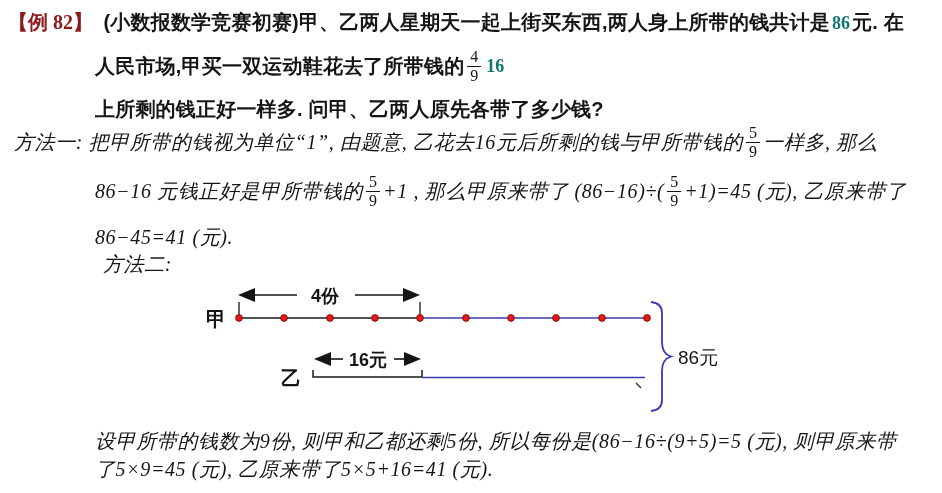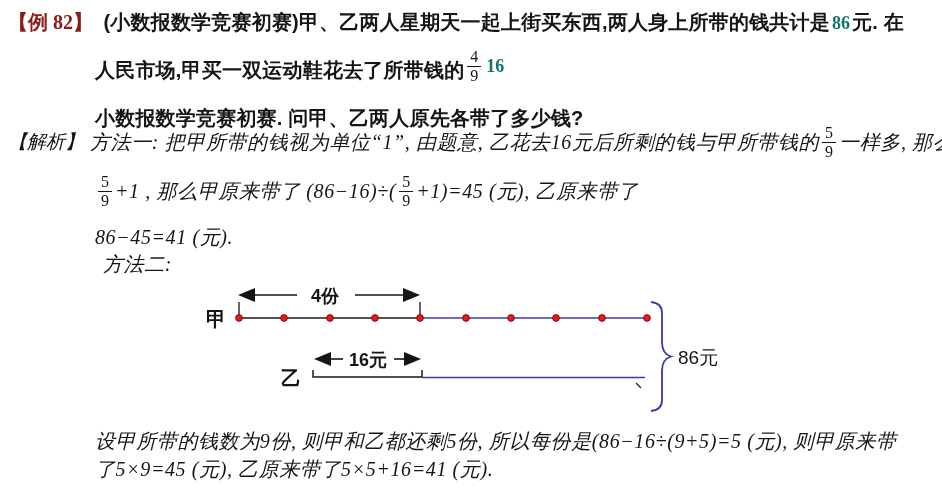--- a/index.html
+++ b/index.html
@@ -3,21 +3,21 @@
 <meta charset="utf-8">
 <style>
   html,body{margin:0;padding:0;}
   body{
     width:942px;height:493px;background:#ffffff;
     font-family:"Liberation Sans",sans-serif;
     position:relative;overflow:hidden;
   }
   .abs{position:absolute;white-space:nowrap;}
   
-  .prob{font-weight:bold;font-size:20px;color:#151515;letter-spacing:0.2px;margin-top:9px;}
+  .prob{font-weight:bold;font-size:20px;color:#151515;letter-spacing:0.2px;}
   .tag-red{color:#8B1A1A;font-weight:bold;font-size:20px;font-family:"Liberation Serif",serif;}
   .num-blue{font-family:"Liberation Serif",serif;font-weight:bold;font-size:18px;color:#0f766e;padding:0 2px;}
   
   .kai{font-family:"Liberation Serif",serif;font-style:italic;font-size:20px;color:#151515;letter-spacing:0.6px;}
   .kai-tag{font-family:"Liberation Serif",serif;font-style:italic;font-size:19px;color:#151515;}
   .flexline{display:flex;align-items:center;}
   
   .frac{display:inline-flex;flex-direction:column;align-items:center;
         font-family:"Liberation Serif",serif;font-style:normal;line-height:1.08;
         font-size:16px;color:#151515;margin:0 3px;vertical-align:middle;}
@@ -36,33 +36,33 @@
 
 <div class="abs flexline" style="top:46px;left:95px;height:40px;justify-content:center;">
   <span class="prob">人民市场,甲买一双运动鞋花去了所带钱的</span>
   <span class="frac">
       <span class="fnum">4</span>
       <span class="fden">9</span>
     </span>
     <span class="num-blue">16</span>
 </div>
 
-<div class="abs prob" style="top:96px;left:95px;">小数报数学竞赛初赛. 问甲、乙两人原先各带了多少钱?</div>
+<div class="abs prob" style="top:96px;left:95px;">上所剩的钱正好一样多. 问甲、乙两人原先各带了多少钱?</div>
 
 <div class="abs flexline" style="top:121px;left:8px;height:42px;">
-  <span class="kai-tag">【解析】</span>
   <span class="kai" style="margin-left:6px;">方法一: 把甲所带的钱视为单位“1”, 由题意, 乙花去16元后所剩的钱与甲所带钱的</span>
   <span class="frac">
       <span class="fnum">5</span>
       <span class="fden">9</span>
     </span>
   <span class="kai">一样多, 那么</span>
 </div>
 
 <div class="abs flexline" style="top:168px;left:95px;height:46px;">
+  <span class="kai">86−16 元钱正好是甲所带钱的</span>
   <span class="frac">
       <span class="fnum">5</span>
       <span class="fden">9</span>
     </span>
   <span class="kai">+1 , 那么甲原来带了 (86−16)÷(</span>
   <span class="frac">
       <span class="fnum">5</span>
       <span class="fden">9</span>
     </span>
   <span class="kai">+1)=45 (元), 乙原来带了</span>

